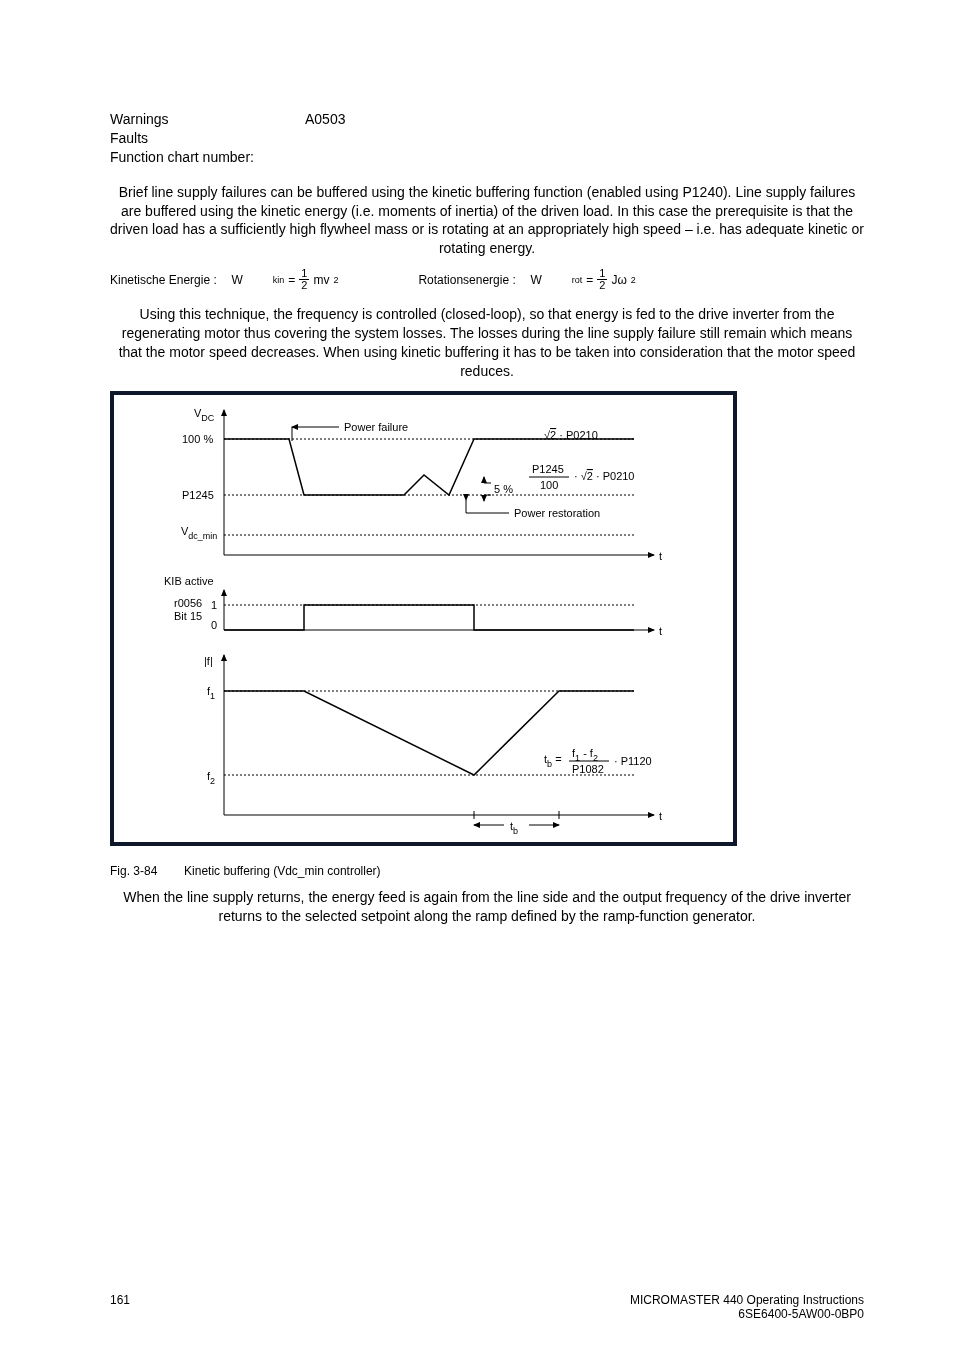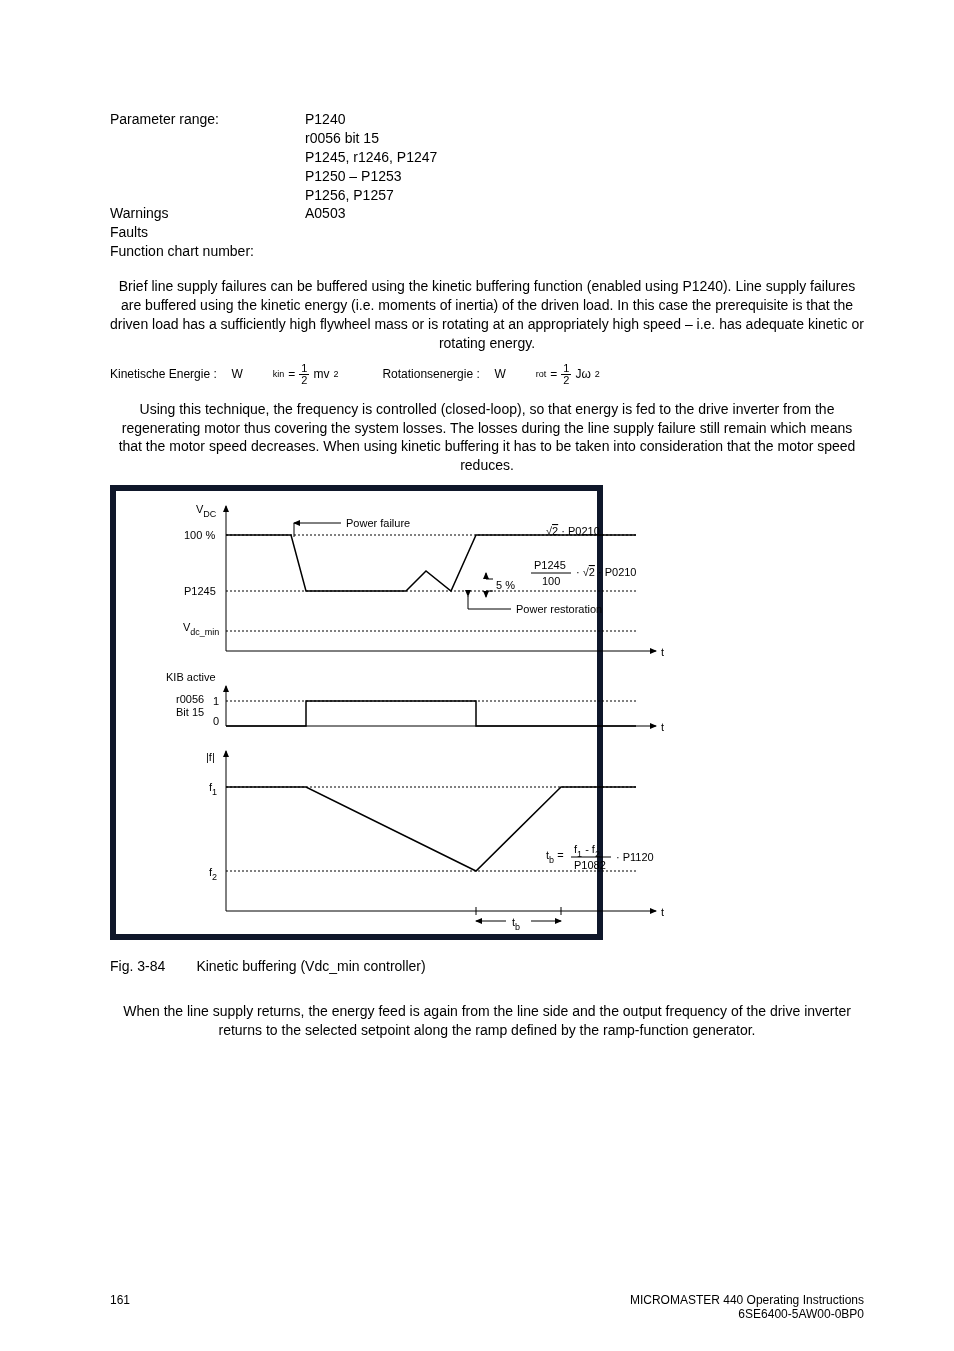--- a/index.html
+++ b/index.html
@@ -28,48 +28,48 @@
     }
     .param-val { flex: 1; }
     .para {
       line-height: 1.35;
       margin-bottom: 10px;
       text-align: center;
     }
     .formula-row {
       display: flex;
       align-items: flex-end;
-      gap: 44px;
+      gap: 80px;
       font-size: 12px;
       margin-bottom: 14px;
     }
     .formula-item { display:flex; align-items:center; gap:4px; white-space:nowrap;}
     .frac {
       display:inline-flex;
       flex-direction:column;
       align-items:center;
       line-height:1;
       vertical-align:middle;
       font-size:11px;
     }
     .frac .num { border-bottom:1px solid #000; padding:0 2px;}
     .frac .den { padding:0 2px; }
     .sub { font-size:9px; vertical-align:sub;margin-left:26px; }
     .sup { font-size:9px; vertical-align:super;}
     .figure-box {
-      border:6px solid #0f172a;
-      width:493px;
+      border:4px solid #0f172a;
+      width:627px;
       height:455px;
       margin:8px 0 18px 0;
       position:relative;
       font-size:11px;
     }
     .fig-caption {
-      font-size:14px;
-      margin-bottom:28px;
+      font-size:12px;
+      margin-bottom:10px;
     }
     .footer {
       position:absolute;
       bottom:30px;
       width:100%;
       padding:0 90px 0 110px;
       display:flex;
       justify-content:space-between;
       font-size:12px;
     }
@@ -77,30 +77,20 @@
     
     .svgtext { font-family: Arial, Helvetica, sans-serif; font-size:11px; fill:#000;}
     .svgtext-sm { font-family: Arial, Helvetica, sans-serif; font-size:9px; fill:#000;}
   </style>
 </head>
 <body>
 
 <div class="page">
 
   <div class="param-table">
-    <div class="param-row">
-      <div class="param-label">Parameter range:</div>
-      <div class="param-val">
-        <div>P1240</div>
-        <div>r0056 bit 15</div>
-        <div>P1245, r1246, P1247</div>
-        <div>P1250 – P1253</div>
-        <div>P1256, P1257</div>
-      </div>
-    </div>
     <div class="param-row">
       <div class="param-label">Warnings</div>
       <div class="param-val">A0503</div>
     </div>
     <div class="param-row">
       <div class="param-label">Faults</div>
     </div>
     <div class="param-row">
       <div class="param-label">Function chart number:</div>
     </div>

